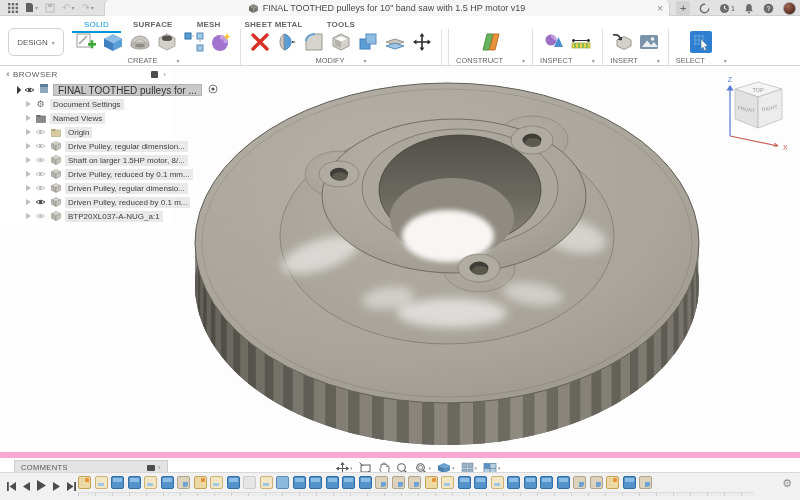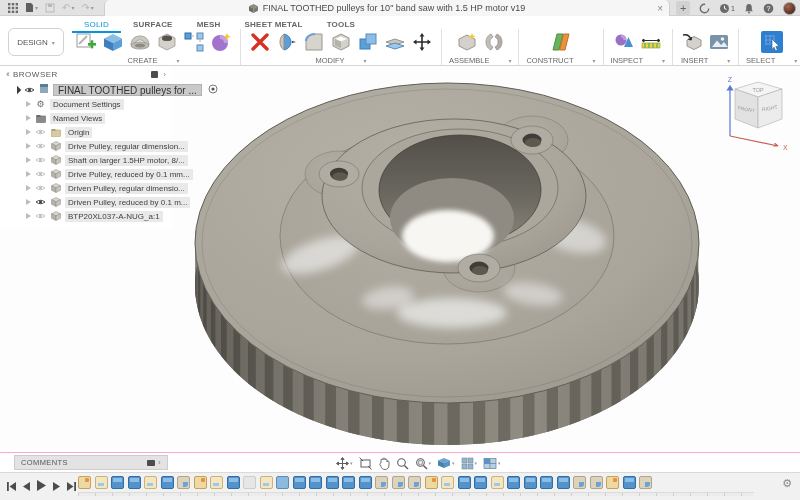--- a/index.html
+++ b/index.html
@@ -52,21 +52,21 @@
   .b-row { height:14px; display:flex; align-items:center; gap:4px; padding-left:26px; white-space:nowrap; }
   .b-arrow { width:0; height:0; border-top:3.5px solid transparent; border-bottom:3.5px solid transparent; border-left:5px solid #bdbdbd; flex:none; }
   .b-eye { width:11px; flex:none; display:flex; }
   .b-ico { width:11px; flex:none; display:flex; align-items:center; justify-content:center; font-size:9px; color:#6b6b6b; }
   .b-label { background:#e9e9e9; padding:0 3px; height:11px; line-height:11px; color:#3e3e3e; font-size:8px; }
 
   
   .viewcube { position:absolute; right:8px; top:6px; width:76px; height:84px; }
 
   
-  .footer { position:absolute; left:0; top:452px; width:800px; height:20px; background:#fff; border-top:1px solid #f9a8d4; }
+  .footer { position:absolute; left:0; top:452px; width:800px; height:20px; background:#fff; border-top:6px solid #f9a8d4; }
   .comments { position:absolute; left:14px; top:2px; width:154px; height:15px; background:#e3e3e3; border:1px solid #cdcdcd; display:flex; align-items:center; font-size:7.5px; color:#555; padding:0 6px; letter-spacing:.4px; }
   .comments .sp { flex:1; }
   .comments .cam { width:8px; height:6px; background:#4c4c4c; border-radius:1px; }
   .comments .r { color:#8a8a8a; font-size:8px; margin-left:3px; }
   .navbar { position:absolute; left:336px; top:2px; height:16px; display:flex; align-items:center; gap:6px; }
   .nav-ic { display:flex; align-items:center; }
   .nav-ic .caret { font-size:5px; }
 
   
   .timeline { position:absolute; left:0; top:472px; width:800px; height:28px; background:#f1f1f1; border-top:1px solid #d9d9d9; }
@@ -277,40 +277,20 @@
               </svg>
             </span>
         </div>
         <div class="glabel">
             <span>MODIFY</span>
             <span class="caret">▾</span>
           </div>
       </div>
       <div class="gsep"></div>
 
-      <div class="tgroup">
-        <div class="ticons">
-          <span class="ticon">
-              <svg width="22" height="22">
-                <path d="M3,8 L11,4 L19,8 L19,15 L11,19 L3,15 z" fill="#d4d1ca" stroke="#9a978f"></path>
-                <path d="M16,2 l1,2.4 2.4,1 -2.4,1 -1,2.4 -1,-2.4 -2.4,-1 2.4,-1 z" fill="#f5c53a"></path>
-              </svg>
-            </span>
-          <span class="ticon">
-              <svg width="22" height="22">
-                <path d="M8,3 C4,5 3,8 3,11 C3,14 4,17 8,19 L10,16 C7.5,14.7 7,13 7,11 C7,9 7.5,7.3 10,6 z" fill="#c3c0b9" stroke="#8f8c85" stroke-width=".7"></path>
-                <path d="M14,3 C18,5 19,8 19,11 C19,14 18,17 14,19 L12,16 C14.5,14.7 15,13 15,11 C15,9 14.5,7.3 12,6 z" fill="#b0ada5" stroke="#8f8c85" stroke-width=".7"></path>
-              </svg>
-            </span>
-        </div>
-        <div class="glabel">
-            <span>ASSEMBLE</span>
-            <span class="caret">▾</span>
-          </div>
-      </div>
       <div class="gsep"></div>
 
       <div class="tgroup">
         <div class="ticons">
           <span class="ticon">
               <svg width="22" height="22">
                 <polygon points="7,3 13,3 9,19 3,19" fill="#69b35e" stroke="#4c8f43"></polygon>
                 <polygon points="13.5,3 19,3 15,19 9.5,19" fill="#e8923c" stroke="#bf7127"></polygon>
               </svg>
             </span>

